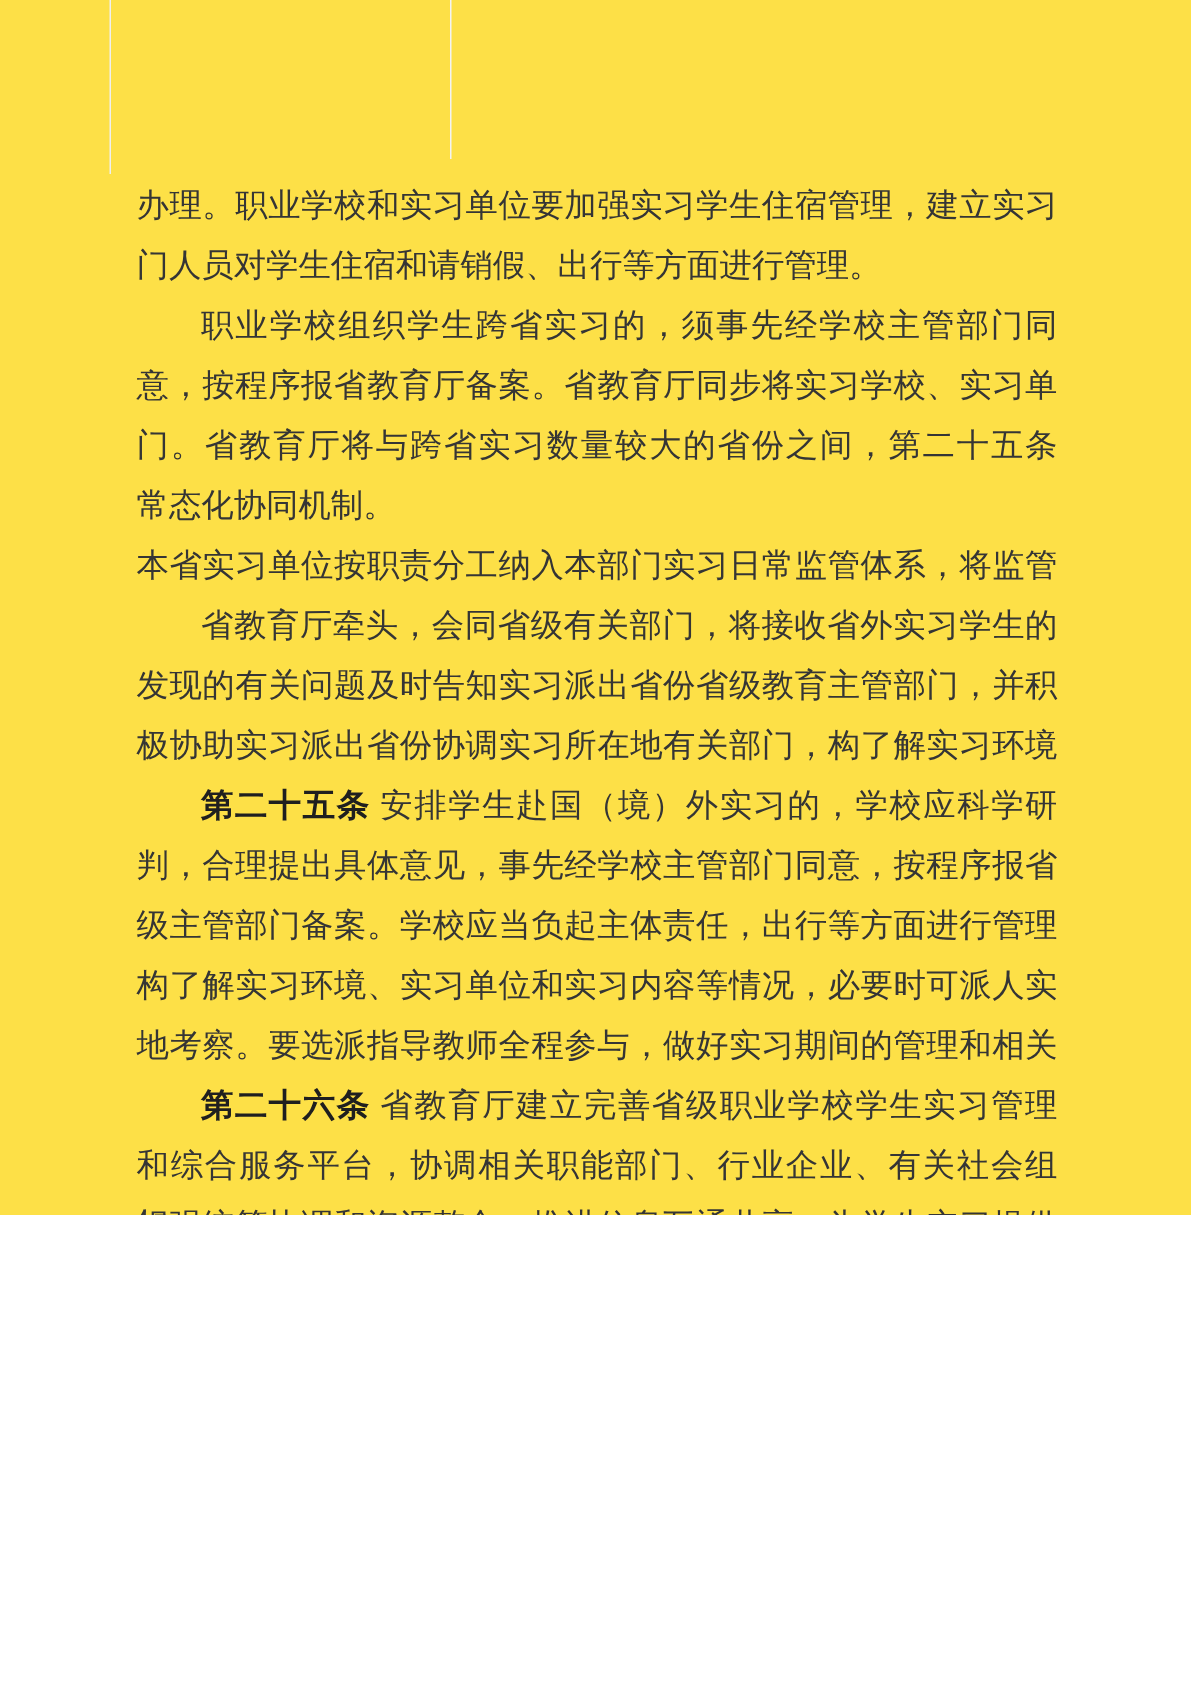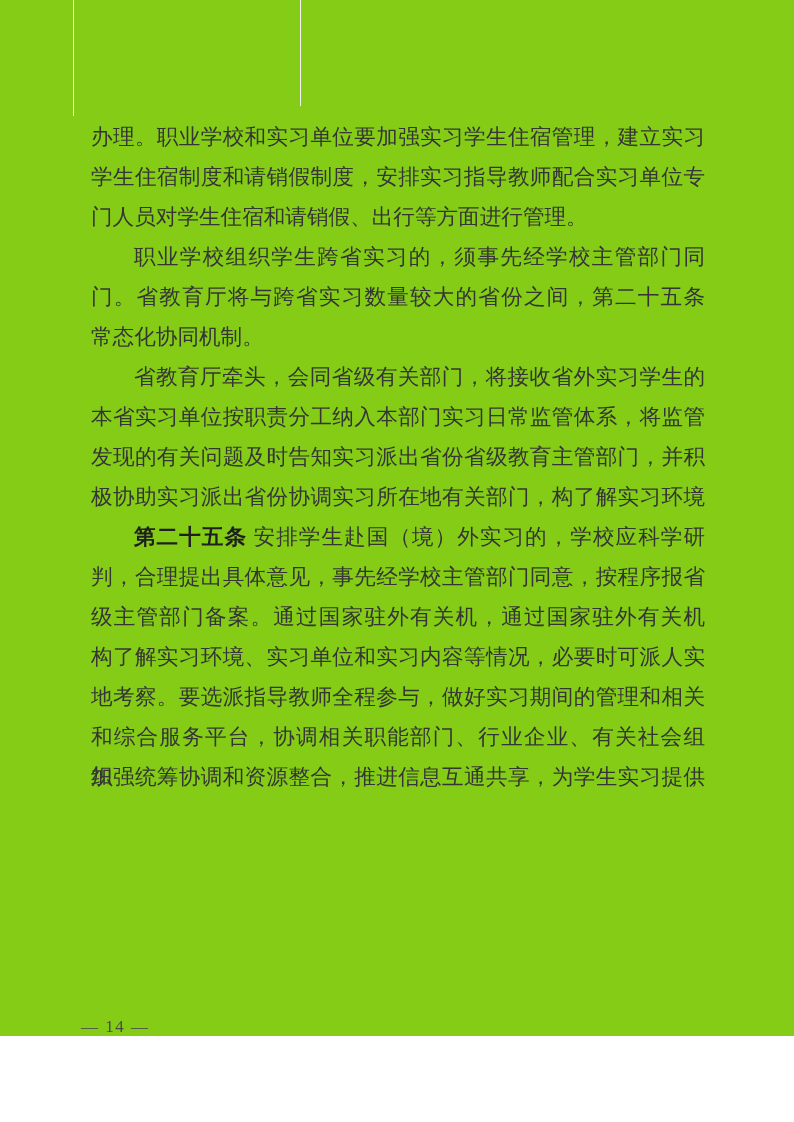--- a/index.html
+++ b/index.html
@@ -3,22 +3,22 @@
 <meta charset="utf-8">
 <style>
   html, body {
     margin: 0;
     padding: 0;
     background: #ffffff;
   }
   .page {
     position: relative;
     width: 794px;
-    height: 1036px;
-    background: #84cc16;
+    height: 810px;
+    background: #fde047;
     overflow: hidden;
     font-family: "Liberation Serif", "DejaVu Serif", serif;
   }
   
   .artifact {
     position: absolute;
     top: 0;
     width: 1px;
     background: #efefef;
   }
@@ -64,32 +64,33 @@
 </style>
 </head>
 <body>
 
 <div class="page">
   <div class="artifact artifact-1"></div>
   <div class="artifact artifact-2"></div>
 
   <main class="doc-body">
       <div class="line fill">办理。职业学校和实习单位要加强实习学生住宿管理，建立实习</div>
-      <div class="line fill">学生住宿制度和请销假制度，安排实习指导教师配合实习单位专</div>
       <div class="line">门人员对学生住宿和请销假、出行等方面进行管理。</div>
       <div class="line fill indent">职业学校组织学生跨省实习的，须事先经学校主管部门同</div>
+      <div class="line fill">意，按程序报省教育厅备案。省教育厅同步将实习学校、实习单</div>
       <div class="line fill">门。省教育厅将与跨省实习数量较大的省份之间，第二十五条</div>
       <div class="line">常态化协同机制。</div>
+      <div class="line fill">本省实习单位按职责分工纳入本部门实习日常监管体系，将监管</div>
       <div class="line fill indent">省教育厅牵头，会同省级有关部门，将接收省外实习学生的</div>
-      <div class="line fill">本省实习单位按职责分工纳入本部门实习日常监管体系，将监管</div>
       <div class="line fill">发现的有关问题及时告知实习派出省份省级教育主管部门，并积</div>
       <div class="line fill">极协助实习派出省份协调实习所在地有关部门，构了解实习环境</div>
       <div class="line fill indent"><b>第二十五条</b><span> 安排学生赴国（境）外实习的，学校应科学研</span></div>
       <div class="line fill">判，合理提出具体意见，事先经学校主管部门同意，按程序报省</div>
-      <div class="line fill">级主管部门备案。通过国家驻外有关机，通过国家驻外有关机</div>
+      <div class="line fill">级主管部门备案。学校应当负起主体责任，出行等方面进行管理</div>
       <div class="line fill">构了解实习环境、实习单位和实习内容等情况，必要时可派人实</div>
       <div class="line fill">地考察。要选派指导教师全程参与，做好实习期间的管理和相关</div>
+      <div class="line fill indent"><b>第二十六条</b><span> 省教育厅建立完善省级职业学校学生实习管理</span></div>
       <div class="line fill">和综合服务平台，协调相关职能部门、行业企业、有关社会组织，</div>
       <div class="line fill">加强统筹协调和资源整合，推进信息互通共享，为学生实习提供</div>
     </main>
 
   <div class="page-number">— 14 —</div>
 </div>
 
 </body></html>

